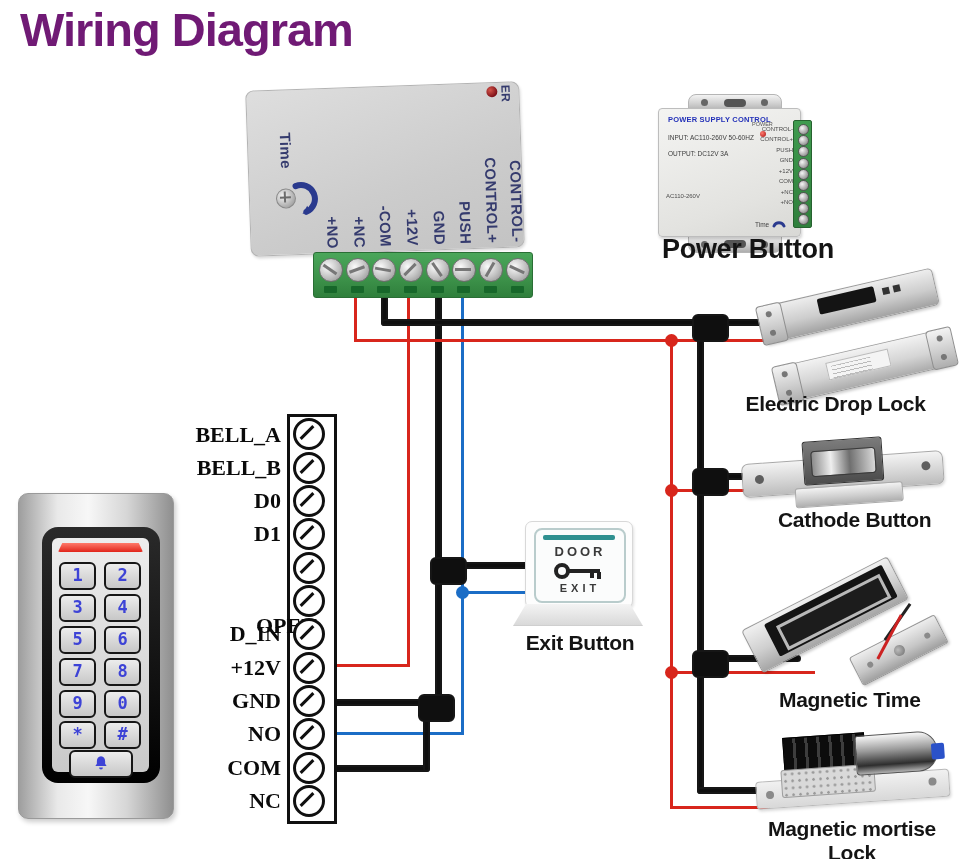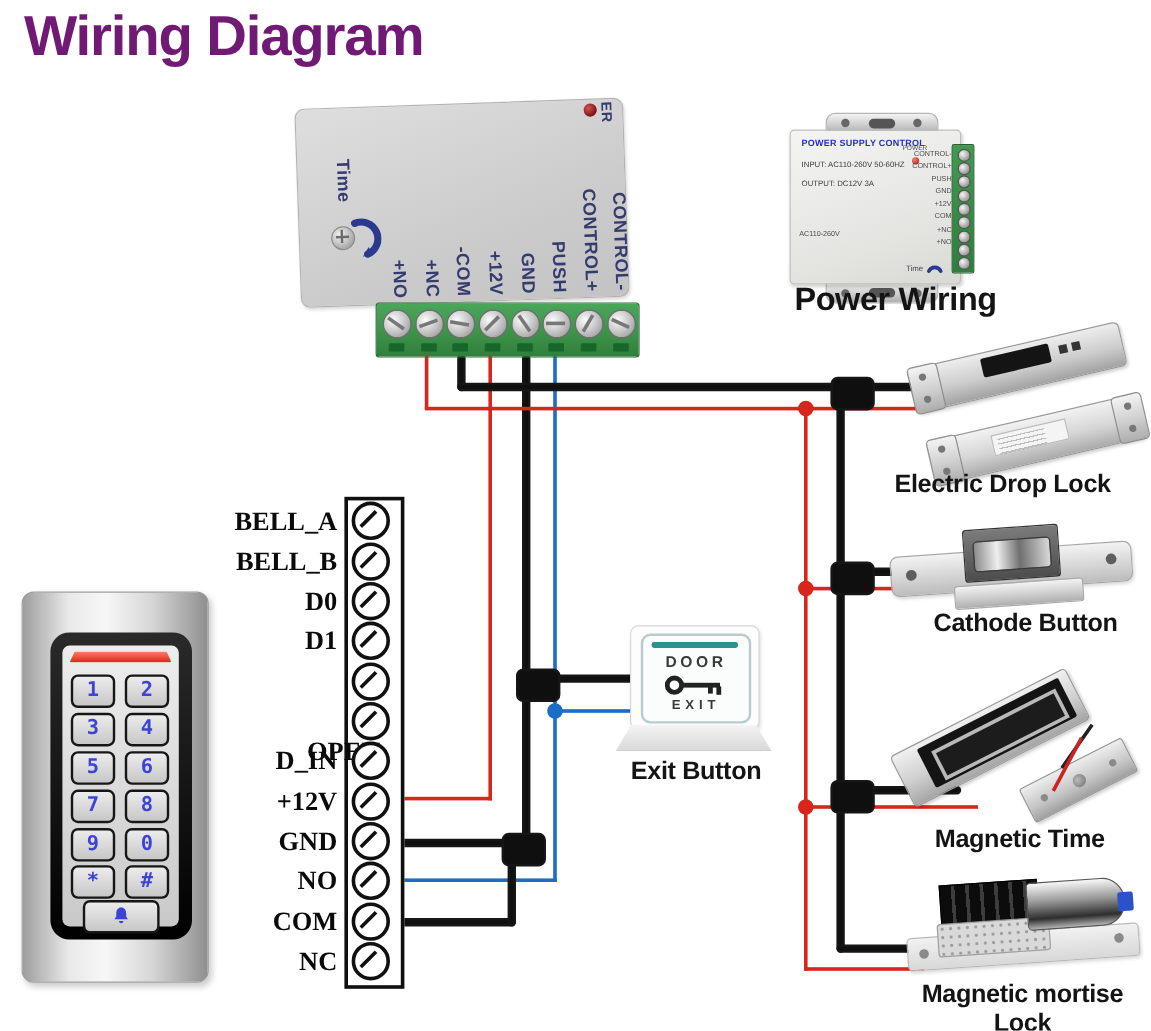--- a/index.html
+++ b/index.html
@@ -178,21 +178,21 @@
       <div class="cscrew" style="top:14px;"></div>
       <div class="cscrew" style="top:25px;"></div>
       <div class="cscrew" style="top:37px;"></div>
       <div class="cscrew" style="top:48px;"></div>
       <div class="cscrew" style="top:59px;"></div>
       <div class="cscrew" style="top:71px;"></div>
       <div class="cscrew" style="top:82px;"></div>
       <div class="cscrew" style="top:93px;"></div>
     </div>
   </div>
-  <div class="cap" style="left:662px;top:234px;font-size:27px;">Power Wiring</div>
+  <div class="cap" style="left:662px;top:234px;font-size:27px;">Power Button</div>
 
   <div class="abs" style="left:287px;top:414px;width:44px;height:404px;border:3px solid #101010;background:#fff;"></div>
   <div class="tlab" style="top:419px;">BELL_A</div>
   <div class="tlab" style="top:452px;">BELL_B</div>
   <div class="tlab" style="top:485px;">D0</div>
   <div class="tlab" style="top:518px;">D1</div>
   <div class="tlab" style="top:610px;padding-left:36px;">OPEN</div>
   <div class="tlab" style="top:618px;">D_IN</div>
   <div class="tlab" style="top:652px;">+12V</div>
   <div class="tlab" style="top:685px;">GND</div>

